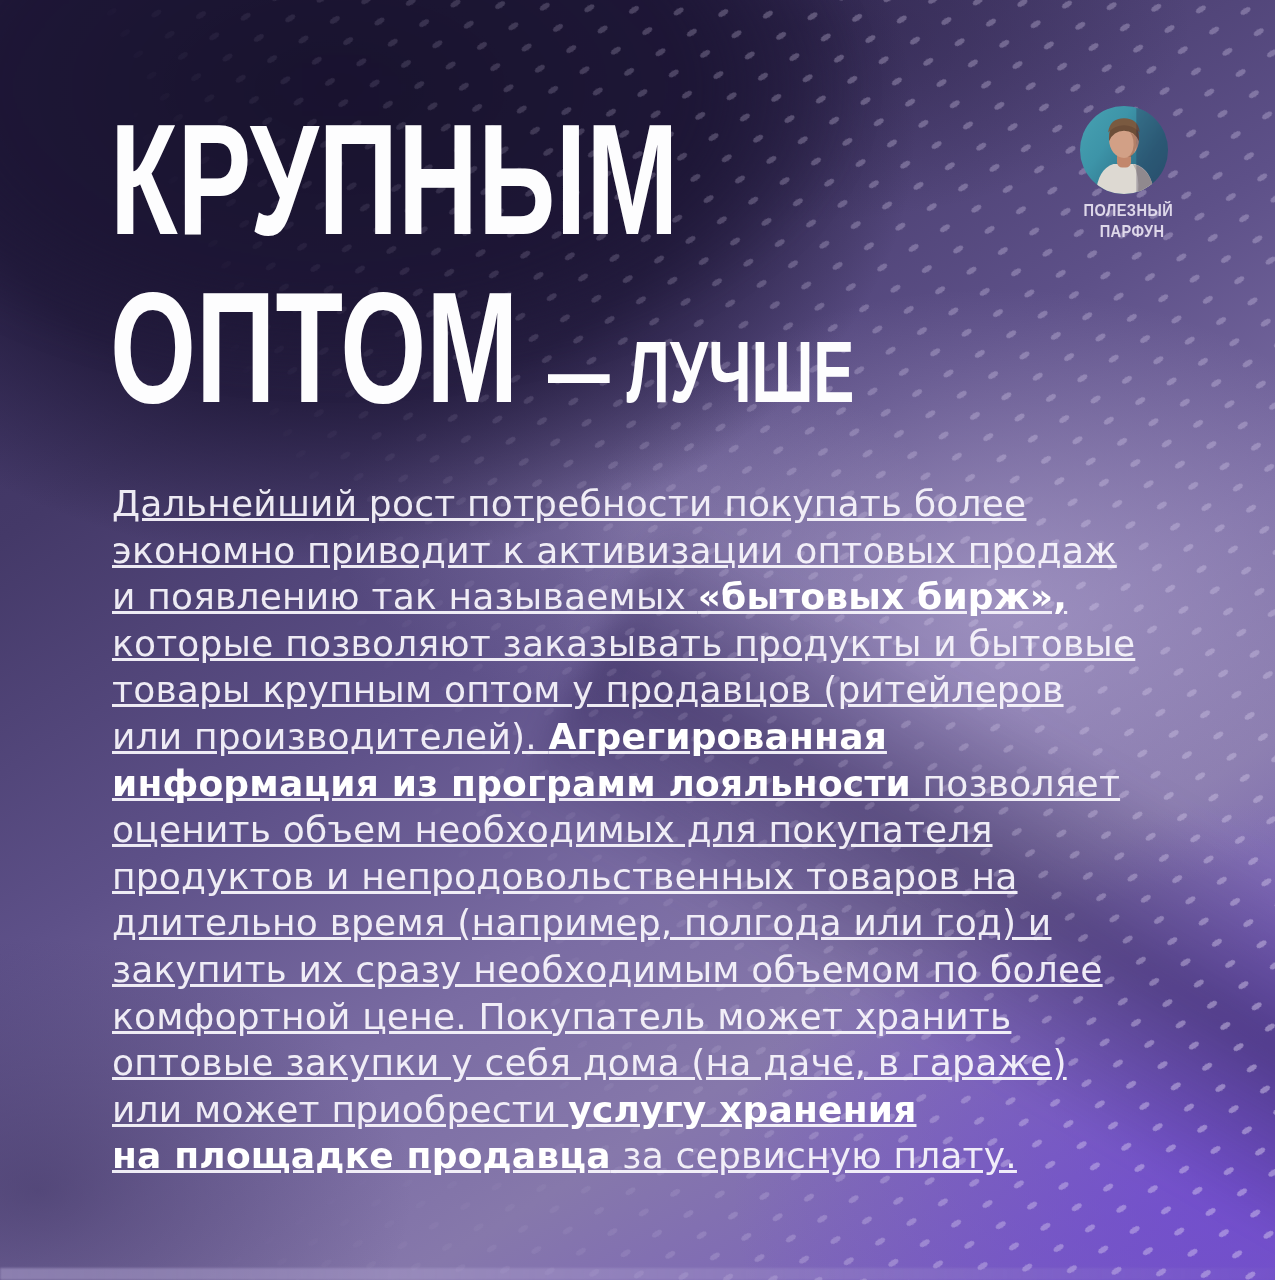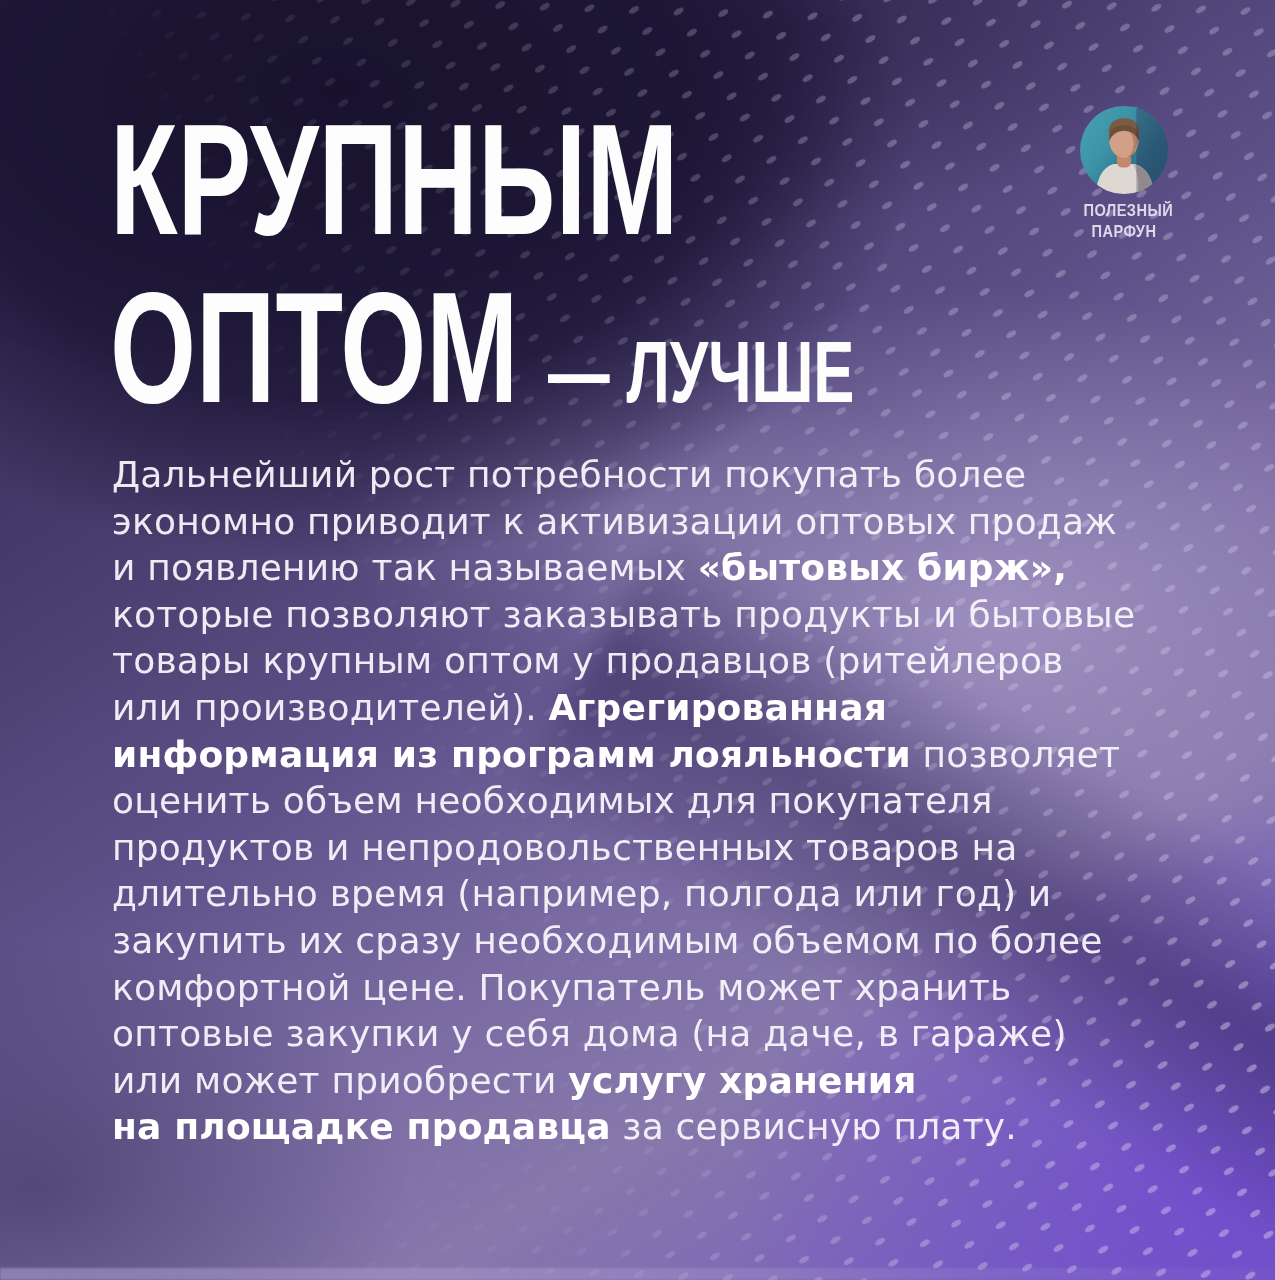--- a/index.html
+++ b/index.html
@@ -51,21 +51,21 @@
     position:absolute;inset:-30%;
     background-image:radial-gradient(ellipse 9px 5px at center, rgba(226,216,244,.22) 0%, rgba(226,216,244,.22) 58%, rgba(226,216,244,0) 62%);
     background-size:37px 25px;
     transform:rotate(-32deg);
     -webkit-mask-image:linear-gradient(to top, #000 18%, rgba(0,0,0,.4) 26%, transparent 36%);
     mask-image:linear-gradient(to top, #000 18%, rgba(0,0,0,.4) 26%, transparent 36%);
   }
   
   .logo{
     position:absolute;top:106px;left:1077px;width:94px;
-    text-align:center;
+    text-align:right;
   }
   .avatar{
     width:88px;height:88px;border-radius:50%;
     margin:0 auto;overflow:hidden;
     background:linear-gradient(125deg,#48a2b2 0%,#3d94a8 35%,#2d7089 70%,#275f7c 100%);
   }
   .avatar svg{display:block;width:88px;height:88px;}
   .brand-name{
     margin-top:6px;
     font-family:"Liberation Sans", sans-serif;
@@ -88,25 +88,26 @@
     letter-spacing:0;
   }
   .title-line.l1{top:100px;}
   .title-line.l2{top:268px;}
   .title-suffix{
     font-size:88px;font-weight:700;
     margin-left:42px;
   }
   
   .body-text{
-    position:absolute;left:112px;top:452px;width:1075px;
+    position:absolute;left:112px;top:481px;width:1075px;
     font-size:36px;line-height:46.6px;
     letter-spacing:.2px;
     color:rgba(248,245,252,.94);
     font-weight:400;
+    text-decoration:underline;
   }
   .body-text .b{font-weight:700;color:#ffffff;margin-top:16px;}
 </style>
 </head>
 <body>
 
 <div id="card">
 
   <div class="bg"></div>
   <div class="tarp"></div>

